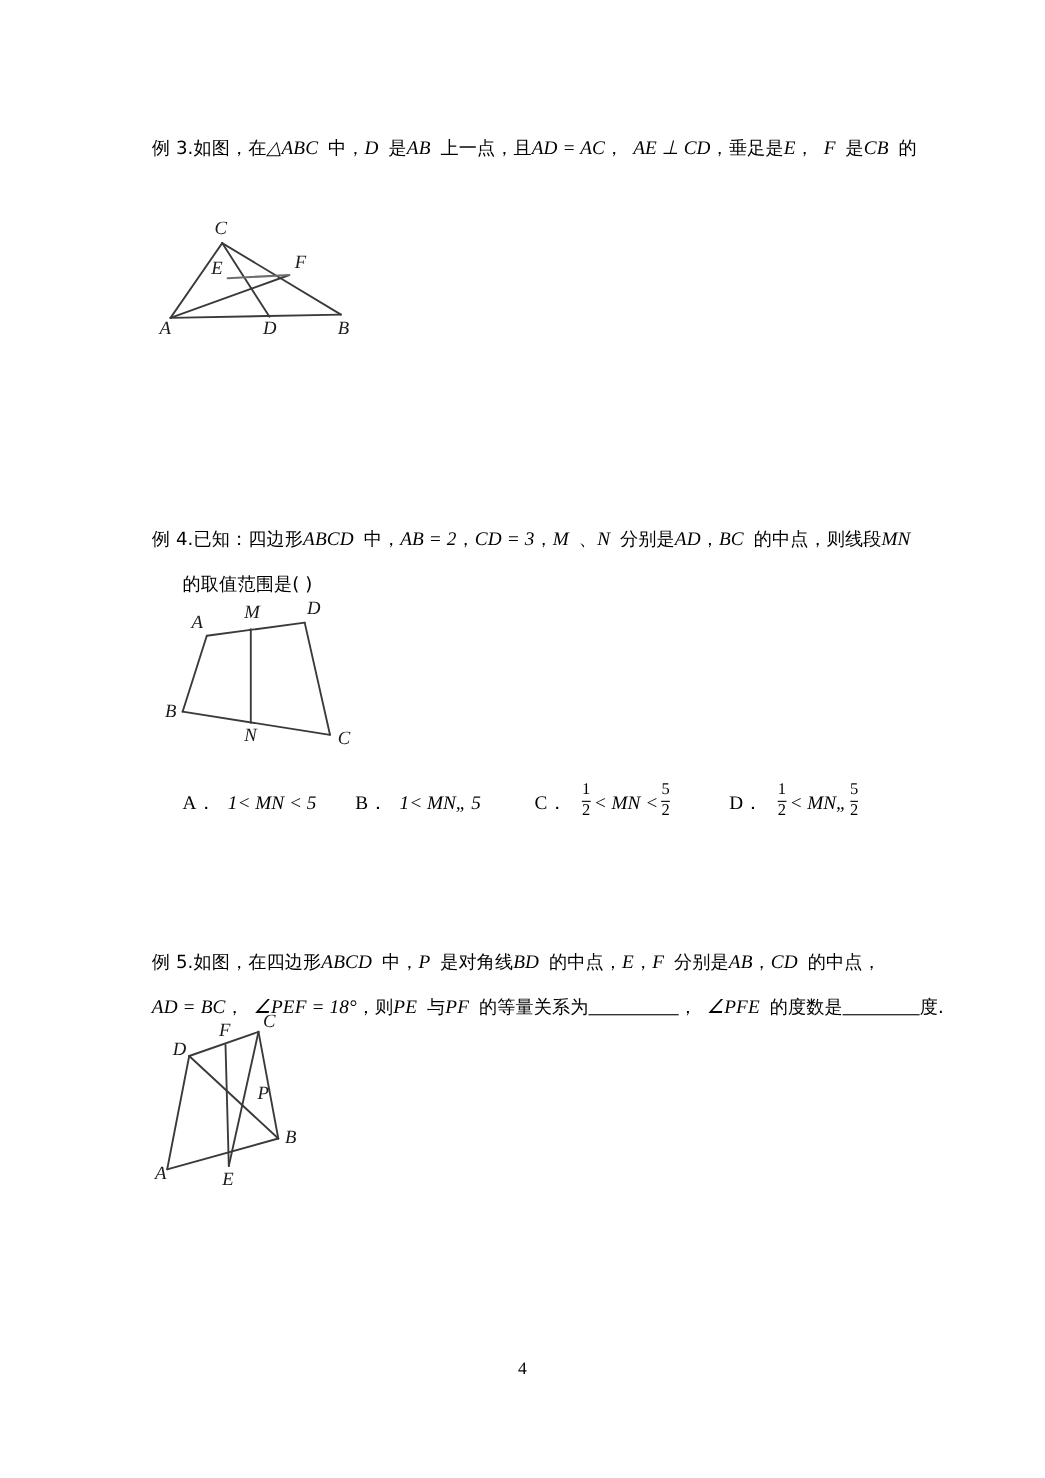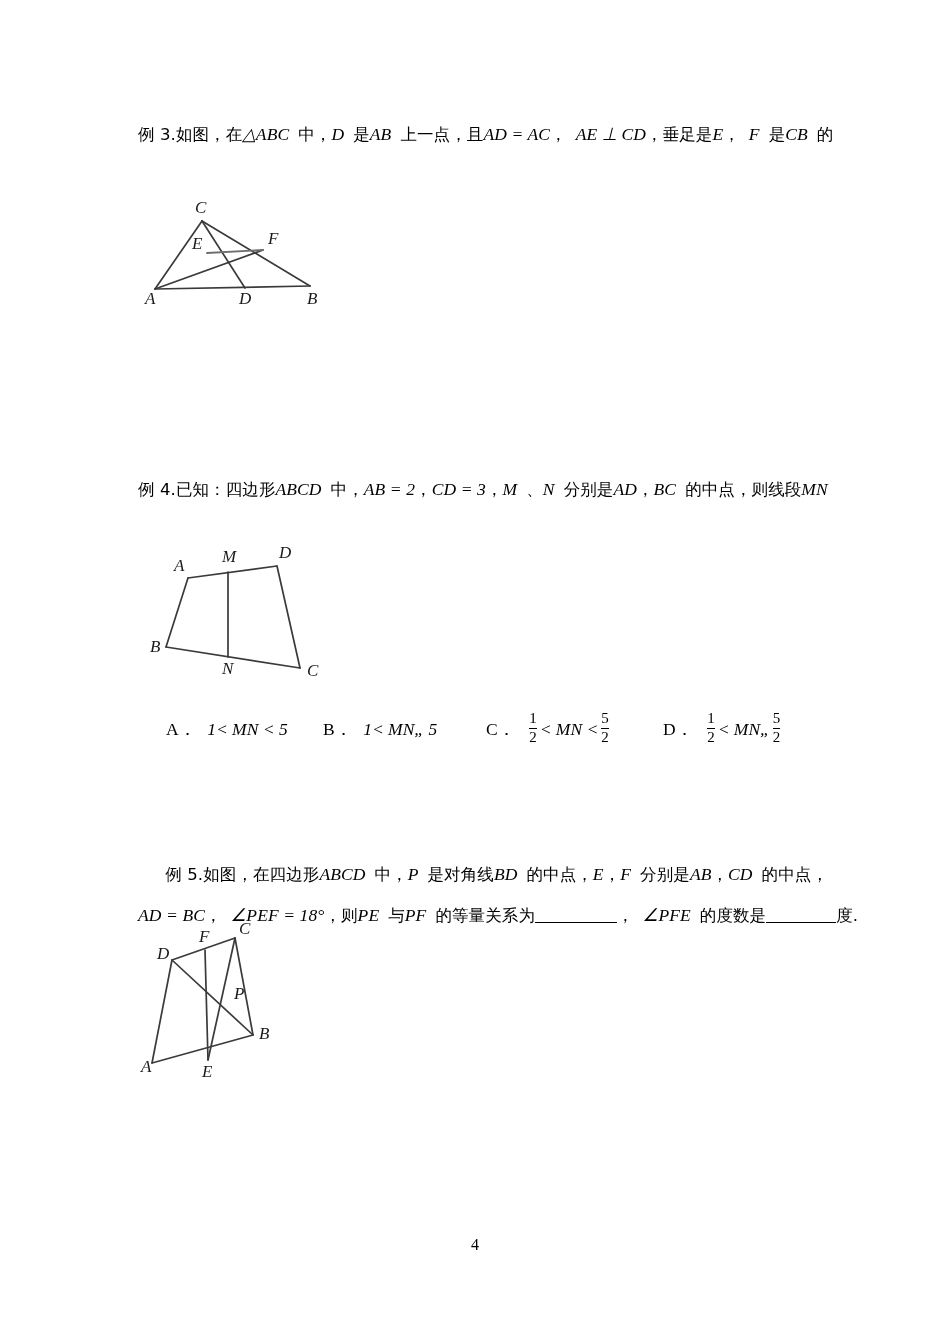--- a/index.html
+++ b/index.html
@@ -133,20 +133,23 @@
       <text class="lbl-txt" x="104" y="108">D</text>
       <text class="lbl-txt" x="57" y="53">E</text>
       <text class="lbl-txt" x="133" y="48">F</text>
     </svg>
   </div>
 
   <div class="problem" style="top:469px;">
     <div class="line">
       <span class="cn">例 4.</span><span class="cn">已知：四边形</span><span class="it">ABCD</span><span class="sp"></span><span class="cn">中，</span><span class="it">AB = 2</span><span class="cn">，</span><span class="it">CD = 3</span><span class="cn">，</span><span class="it">M</span><span class="sp"></span><span class="cn">、</span><span class="it">N</span><span class="sp"></span><span class="cn">分别是</span><span class="it">AD</span><span class="cn">，</span><span class="it">BC</span><span class="sp"></span><span class="cn">的中点，则线段</span><span class="it">MN</span>
     </div>
+    <div class="line indent">
+      <span class="cn">的取值范围是(          )</span>
+    </div>
   </div>
 
   <div class="figure" style="left:140px; top:540px;">
     <svg width="210" height="150" viewBox="0 0 210 150">
       <g stroke="#3a3a3a" stroke-width="1.7" fill="none" stroke-linecap="round">
         <line x1="48" y1="38" x2="137" y2="26"></line>
         <line x1="48" y1="38" x2="26" y2="107"></line>
         <line x1="26" y1="107" x2="160" y2="128"></line>
         <line x1="160" y1="128" x2="137" y2="26"></line>
         <line x1="88" y1="32" x2="88" y2="117"></line>
@@ -188,21 +191,21 @@
         <span class="den">2</span>
       </span>
       <span class="it">&lt; MN„</span>
       <span class="frac">
         <span class="nmr">5</span>
         <span class="den">2</span>
       </span>
     </div>
   </div>
 
-  <div class="problem" style="top:854px;text-align:right;">
+  <div class="problem" style="top:854px;">
     <div class="line">
       <span class="cn">例 5.</span><span class="cn">如图，在四边形</span><span class="it">ABCD</span><span class="sp"></span><span class="cn">中，</span><span class="it">P</span><span class="sp"></span><span class="cn">是对角线</span><span class="it">BD</span><span class="sp"></span><span class="cn">的中点，</span><span class="it">E</span><span class="cn">，</span><span class="it">F</span><span class="sp"></span><span class="cn">分别是</span><span class="it">AB</span><span class="cn">，</span><span class="it">CD</span><span class="sp"></span><span class="cn">的中点，</span>
     </div>
     <div class="line">
       <span class="it">AD = BC</span><span class="cn">，</span><span class="sp"></span><span class="it">∠PEF = 18°</span><span class="cn">，则</span><span class="it">PE</span><span class="sp"></span><span class="cn">与</span><span class="it">PF</span><span class="sp"></span><span class="cn">的等量关系为</span><span class="blank" style="width:82px;"></span><span class="cn">，</span><span class="sp"></span><span class="it">∠PFE</span><span class="sp"></span><span class="cn">的度数是</span><span class="blank" style="width:70px;"></span><span class="cn">度.</span>
     </div>
   </div>
 
   <div class="figure" style="left:135px; top:925px;">
     <svg width="200" height="165" viewBox="0 0 200 165">

